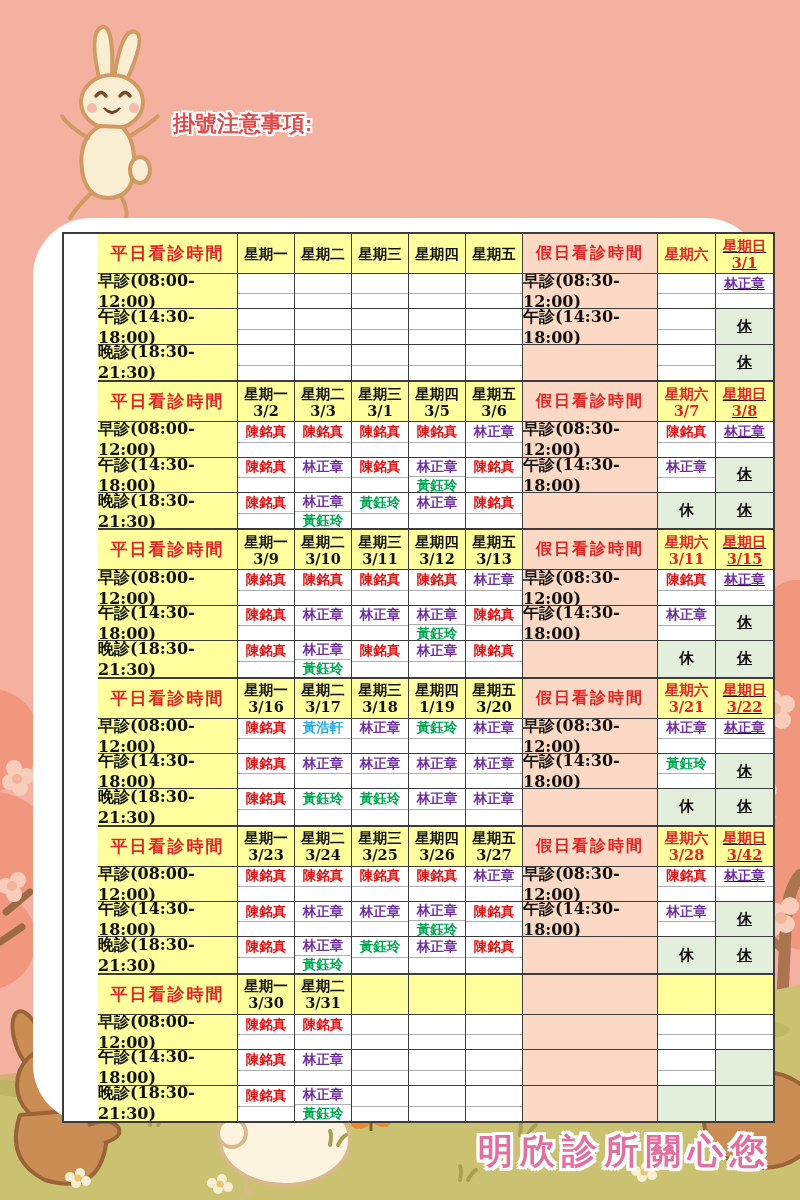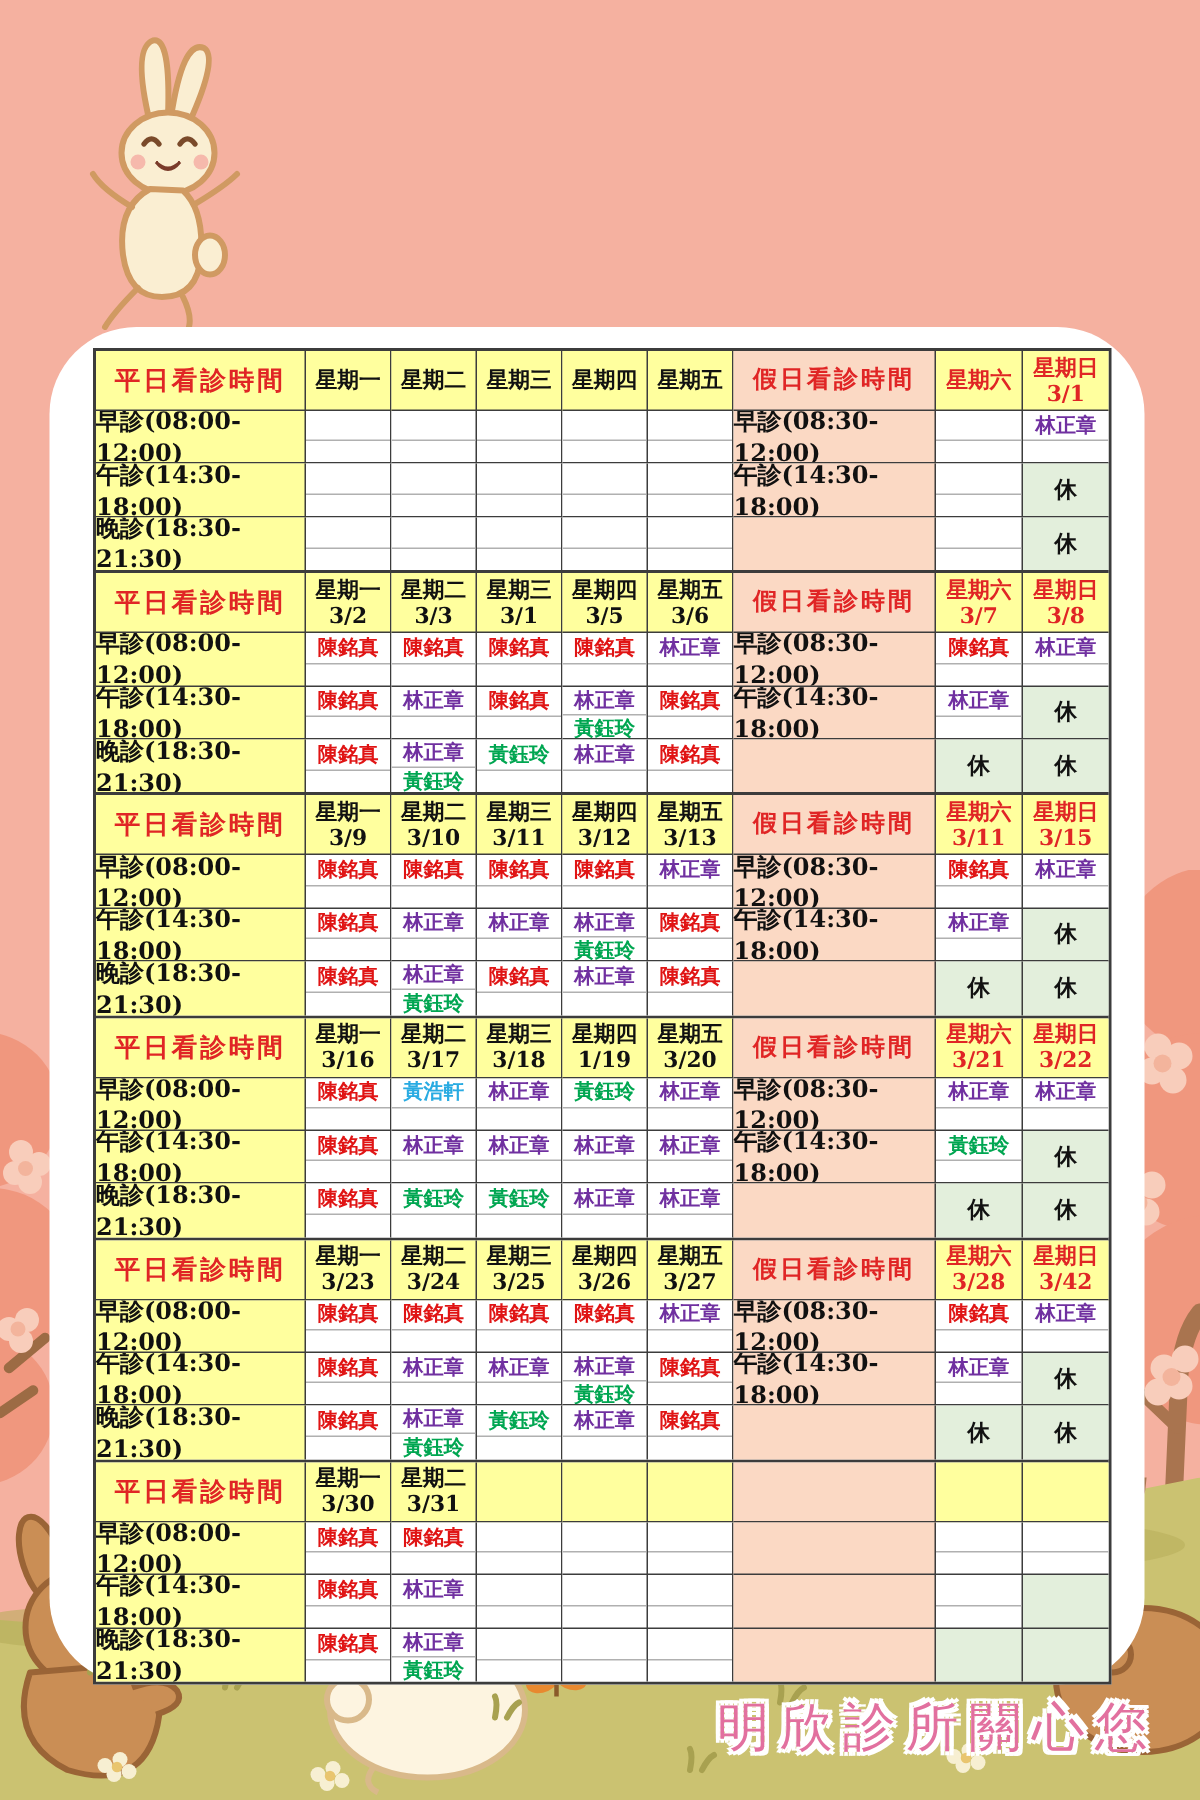--- a/index.html
+++ b/index.html
@@ -24,35 +24,35 @@
     text-shadow:-2px -2px 0 #fff,2px -2px 0 #fff,-2px 2px 0 #fff,2px 2px 0 #fff,
                  0 -2px 0 #fff,0 2px 0 #fff,-2px 0 0 #fff,2px 0 0 #fff;
   }
   
   .card{
     position:absolute; left:33px; top:218px; width:730px; height:905px;
     background:var(--card,#fff); border-radius:58px; z-index:5;
   }
   .tableWrap{
     position:absolute; left:62px; top:232px; width:675px; z-index:6;
-    border:2.5px solid var(--border,#3c3c3c); background:#fff; box-sizing:content-box;
+    border:2.5px solid var(--border,#3c3c3c); background:#fff; box-sizing:content-box;padding-left:34px;
   }
   .week{
     display:grid;
     grid-template-columns:140px 57px 57px 57px 57px 57px 135px 58px 57px;
     grid-template-rows:40px 35.4px 35.4px 35.4px;
   }
   .week + .week{ border-top:2px solid var(--border,#3c3c3c); }
   .cell{
     border-right:1.5px solid var(--border,#3c3c3c);
     border-bottom:1.5px solid var(--border,#3c3c3c);
     box-sizing:border-box; overflow:hidden;
     display:flex; flex-direction:column; align-items:center; justify-content:center;
   }
-  .week .cell:nth-child(9n){ border-right:none; }
+  .week .cell:nth-child(9n){ border-right:none;text-decoration:underline; }
   .week .cell:nth-child(n+28):nth-child(-n+36){ border-bottom:none; }
   .head{ background:var(--yellow_cell,#ffff9e); font-weight:bold; }
   .head .dlabel,.head .ddate{ font-size:14.5px; line-height:17px; color:#111;
     font-family:"DejaVu Serif", serif;}
   .head.weekend .dlabel,.head.weekend .ddate{ color:var(--header_red,#e02525); }
   .head.timecol{ color:var(--header_red,#e02525); font-size:17px;
     font-family:"DejaVu Serif", serif; letter-spacing:2px;}
   .head.holiday{ background:var(--pink_cell,#fbd9c4); color:var(--header_red,#e02525);
     font-size:16px; font-family:"DejaVu Serif", serif; letter-spacing:2px; font-weight:bold;}
   .timecell{ background:var(--yellow_cell,#ffff9e); font-weight:bold; font-size:16px;
@@ -62,21 +62,21 @@
   .sched{ background:#fff; align-items:stretch; justify-content:flex-start; }
   .sched .l1{ flex:1.25; display:flex; align-items:center; justify-content:center;
     border-bottom:1px solid #b0b0b0; }
   .sched .l2{ flex:0.9; display:flex; align-items:center; justify-content:center; }
   .sched .nm{ font-size:13.5px; font-weight:bold; font-family:"DejaVu Serif", serif; }
   .sched.rest{ background:var(--rest_cell,#e3efdc); align-items:center; justify-content:center;
     font-size:15px; font-weight:bold; color:#111; font-family:"DejaVu Serif", serif;}
   
   .footer{
     position:absolute; left:478px; top:1128px; z-index:8;
-    font-size:35px; font-weight:normal; letter-spacing:7px;
+    font-size:35px; font-weight:bold; letter-spacing:7px;
     color:var(--footer_pink,#e2709f);
     text-shadow:-3px -3px 0 #fff,3px -3px 0 #fff,-3px 3px 0 #fff,3px 3px 0 #fff,
                  0 -3px 0 #fff,0 3px 0 #fff,-3px 0 0 #fff,3px 0 0 #fff;
   }
   
   .deco{ position:absolute; z-index:1; }
   #bunnyTop{ left:48px; top:20px; width:140px; height:200px; z-index:2;}
   #blossomL{ left:0; top:680px; width:36px; height:310px; }
   #blossomR{ right:0; top:580px; width:58px; height:430px; }
   #grass{ left:0; top:985px; width:800px; height:215px; z-index:3; }
@@ -99,20 +99,21 @@
       <ellipse cx="92" cy="150" rx="10" ry="13"></ellipse>
     </g>
     <path d="M48,76 q5,-7 10,0" stroke="#7a4a2a" stroke-width="3.5" fill="none" stroke-linecap="round"></path>
     <path d="M72,76 q5,-7 10,0" stroke="#7a4a2a" stroke-width="3.5" fill="none" stroke-linecap="round"></path>
     <path d="M56,88 q8,10 16,0 q-8,8 -16,0z" fill="#8c3f28" stroke="#7a3b2a" stroke-width="2"></path>
     <circle cx="44" cy="88" r="5" fill="#f6b9ac"></circle>
     <circle cx="86" cy="88" r="5" fill="#f6b9ac"></circle>
   </svg>
 
   <div class="notes">
+    <div>掛號注意事項:</div>
   </div>
 
   <svg id="blossomL" class="deco" viewBox="0 0 36 310">
     <circle cx="-12" cy="60" r="52" fill="#f0977e"></circle>
     <circle cx="-6" cy="170" r="58" fill="#f0977e"></circle>
     <circle cx="-14" cy="260" r="50" fill="#f0977e"></circle>
     <path d="M6,232 L30,212 M0,262 L22,247" stroke="#9c6b44" stroke-width="7" stroke-linecap="round"></path>
     <g fill="#f8cdbb">
       <circle cx="14" cy="88" r="8"></circle>
         <circle cx="26" cy="96" r="8"></circle>

